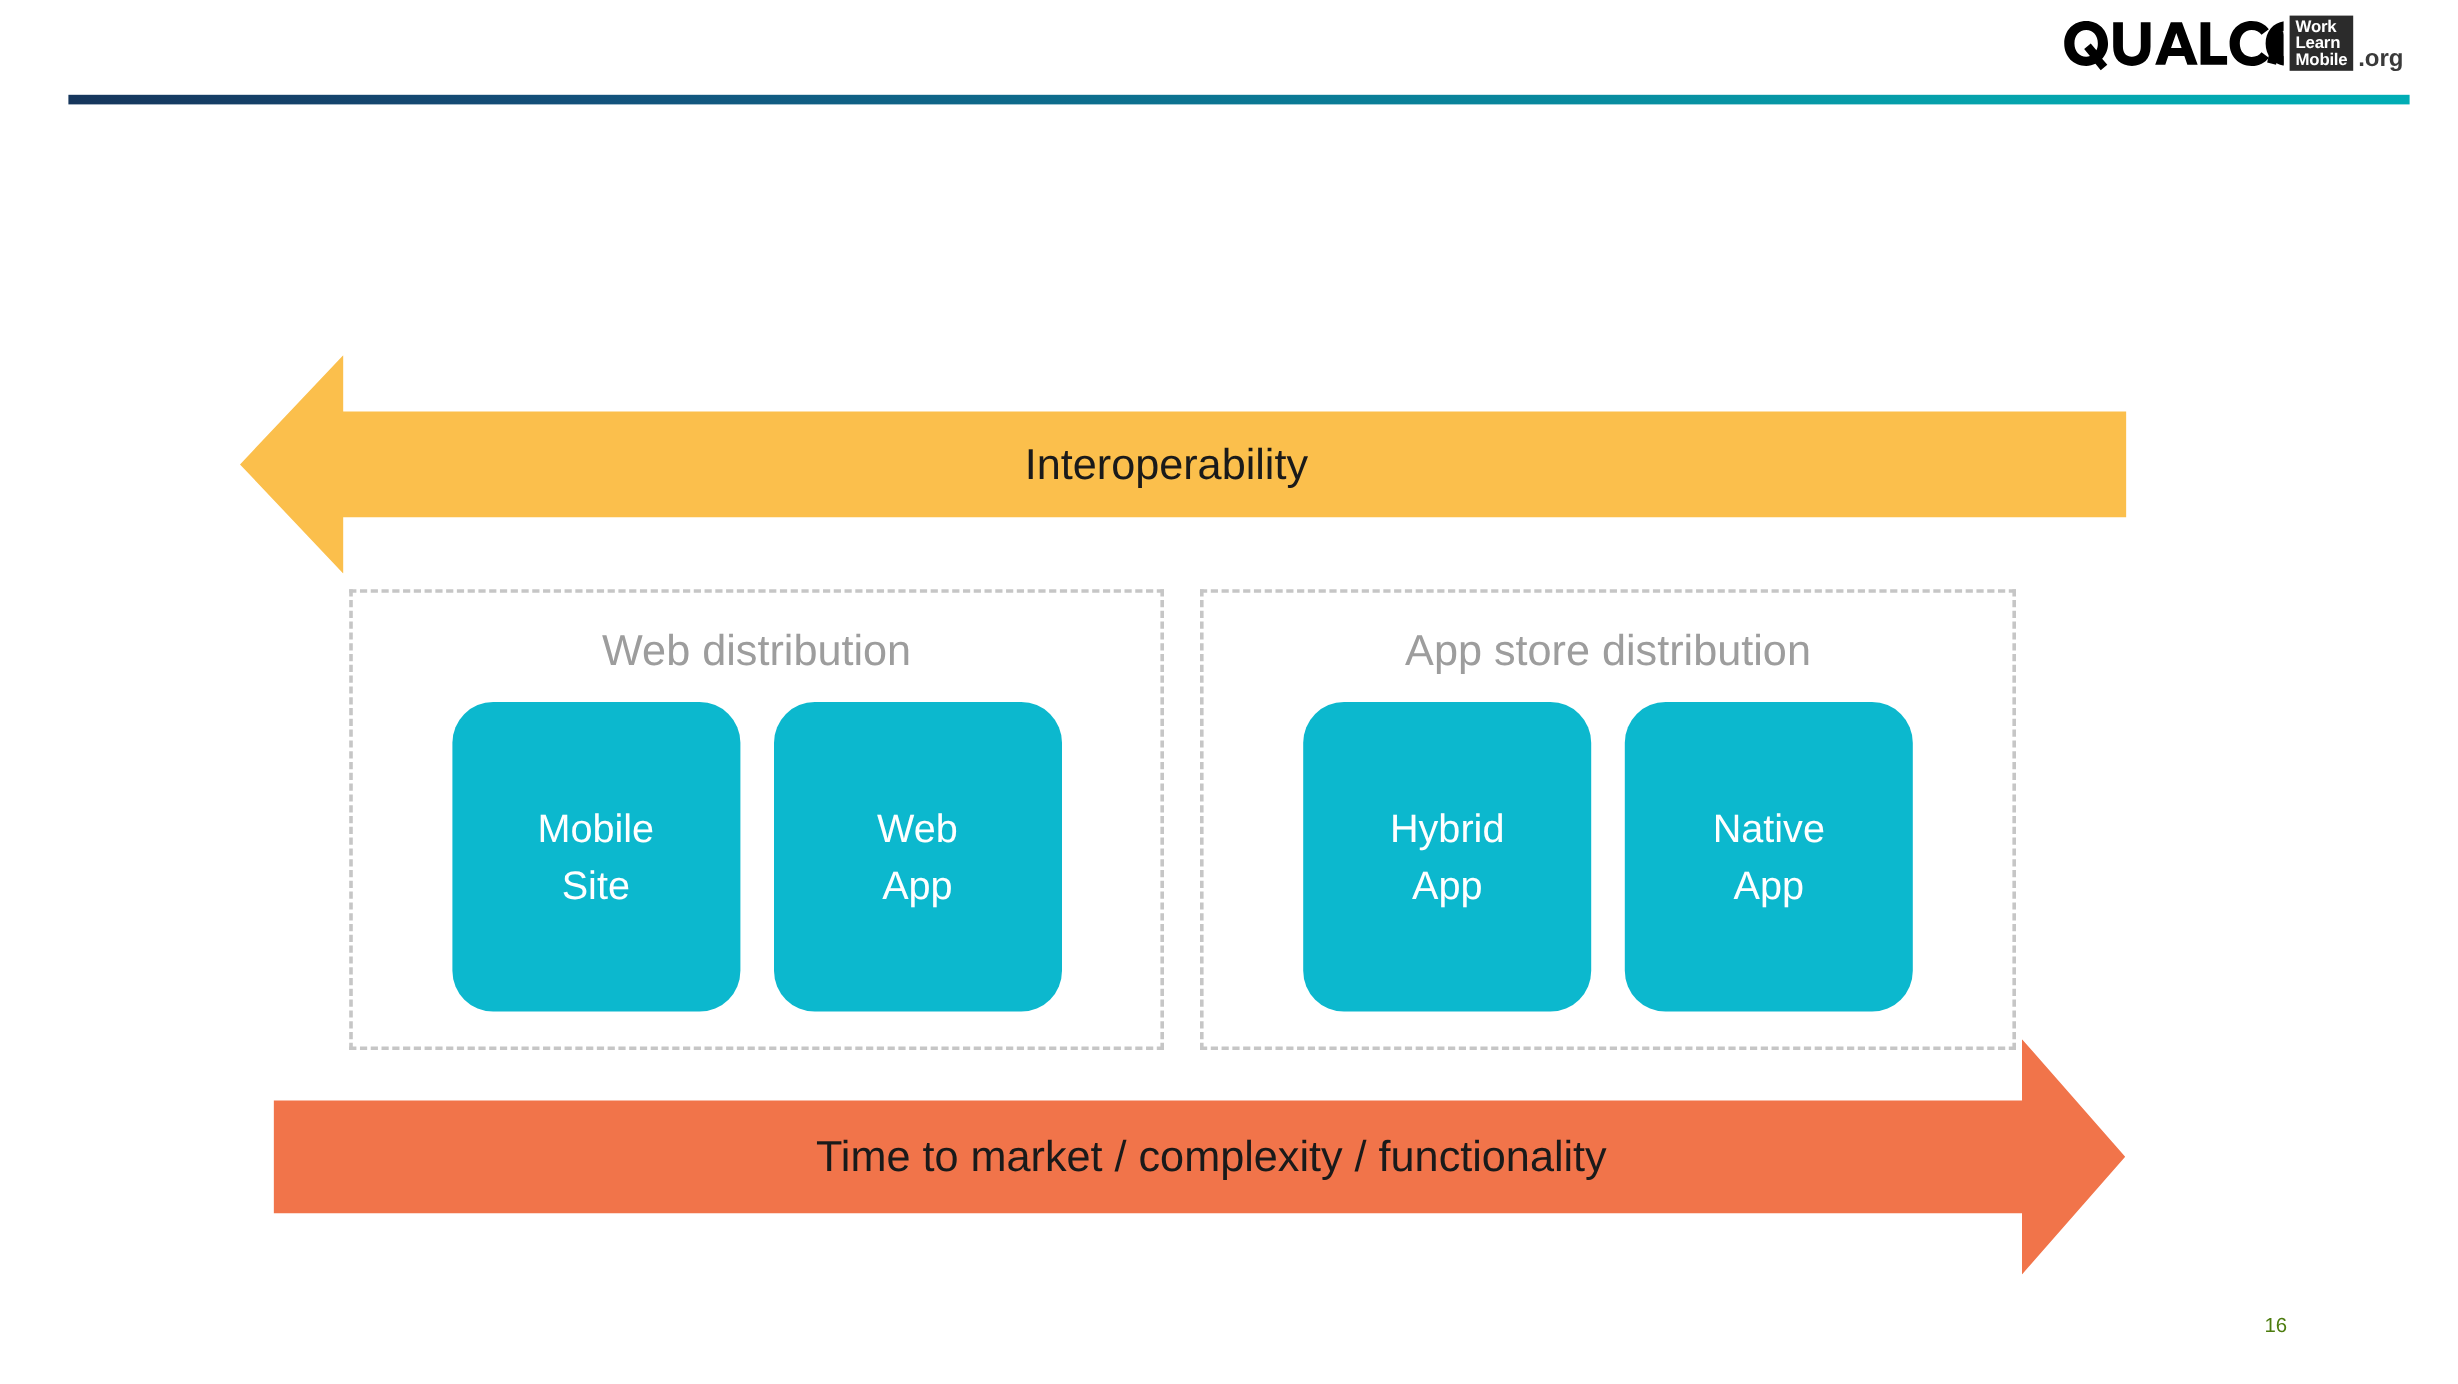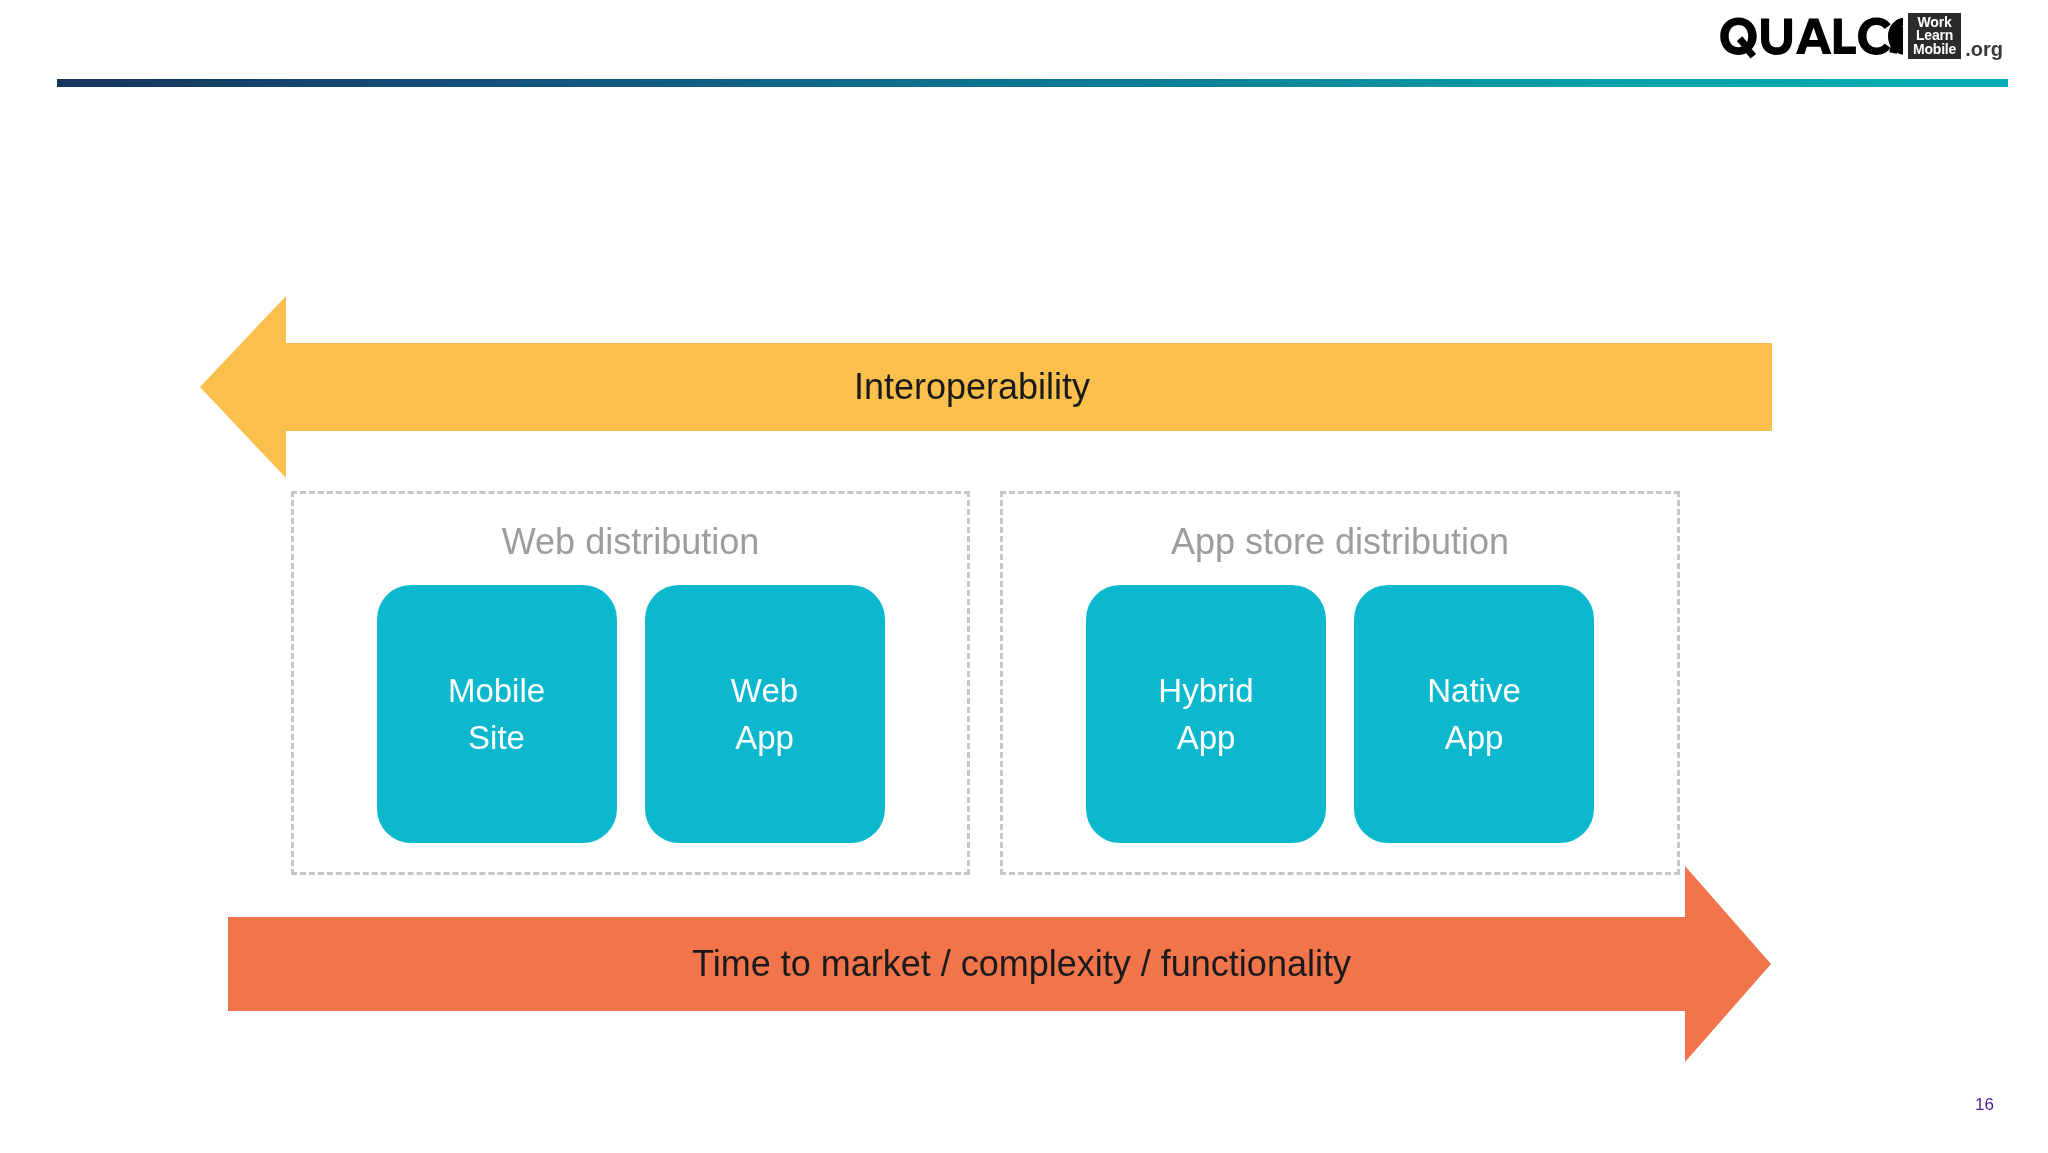--- a/index.html
+++ b/index.html
@@ -22,21 +22,20 @@
   .logo-wlm{
     position:absolute;left:1908px;top:11px;width:122px;height:48px;
     display:flex;align-items:flex-end;
   }
   .wlm-box{
     background:#2b2b2b;color:#ffffff;
     padding:3px 5px 3px 5px;
     font-size:14px;line-height:13.5px;font-weight:bold;
     letter-spacing:-0.2px;
     font-family:"Liberation Sans", sans-serif;
-    text-align:center;
   }
   .wlm-box div{white-space:nowrap;}
   .wlm-org{
     color:#3a3a3a;font-size:20px;font-weight:bold;
     margin-left:4px;margin-bottom:2px;line-height:15px;
   }
 
   
   .rule{
     position:absolute;left:57px;top:79px;width:1951px;height:8px;
@@ -57,21 +56,21 @@
     position:absolute;left:0;top:0;width:100%;height:100%;
     display:flex;align-items:center;justify-content:center;
     color:#1a1a1a;font-size:36px;font-weight:400;
     pointer-events:none;white-space:nowrap;text-align:center;
   }
 
   #interop-arrow{left:200px;top:296px;width:1572px;height:182px;}
   #interop-arrow .arrow-label{padding-right:28px;box-sizing:border-box;}
 
   #ttm-arrow{left:228px;top:866px;width:1543px;height:196px;}
-  #ttm-arrow .arrow-label{padding-left:20px;box-sizing:border-box;margin-left:12px;}
+  #ttm-arrow .arrow-label{padding-left:20px;box-sizing:border-box;}
 
   
   .group{
     position:absolute;top:491px;height:384px;
     border:3px dashed #c6c6c6;
     box-sizing:border-box;
   }
   #group-web{left:291px;width:679px;}
   #group-store{left:1000px;width:680px;}
 
@@ -91,22 +90,22 @@
     border-radius:34px;
     display:flex;flex-direction:column;
     align-items:center;justify-content:center;
     color:#ffffff;font-size:33px;line-height:47px;font-weight:400;
     text-align:center;
   }
   .card span{display:block;}
 
   
   .page-num{
-    position:absolute;left:1975px;top:1095px;
-    color:#4c1d95;font-size:17px;
+    position:absolute;left:1887px;top:1095px;
+    color:#4d7c0f;font-size:17px;
   }
 </style>
 </head>
 <body>
 
 <div class="slide">
 
   <div class="logo-qc">
     <svg width="186" height="44" viewBox="0 0 186 44" aria-hidden="true">
       <g fill="#000000">

